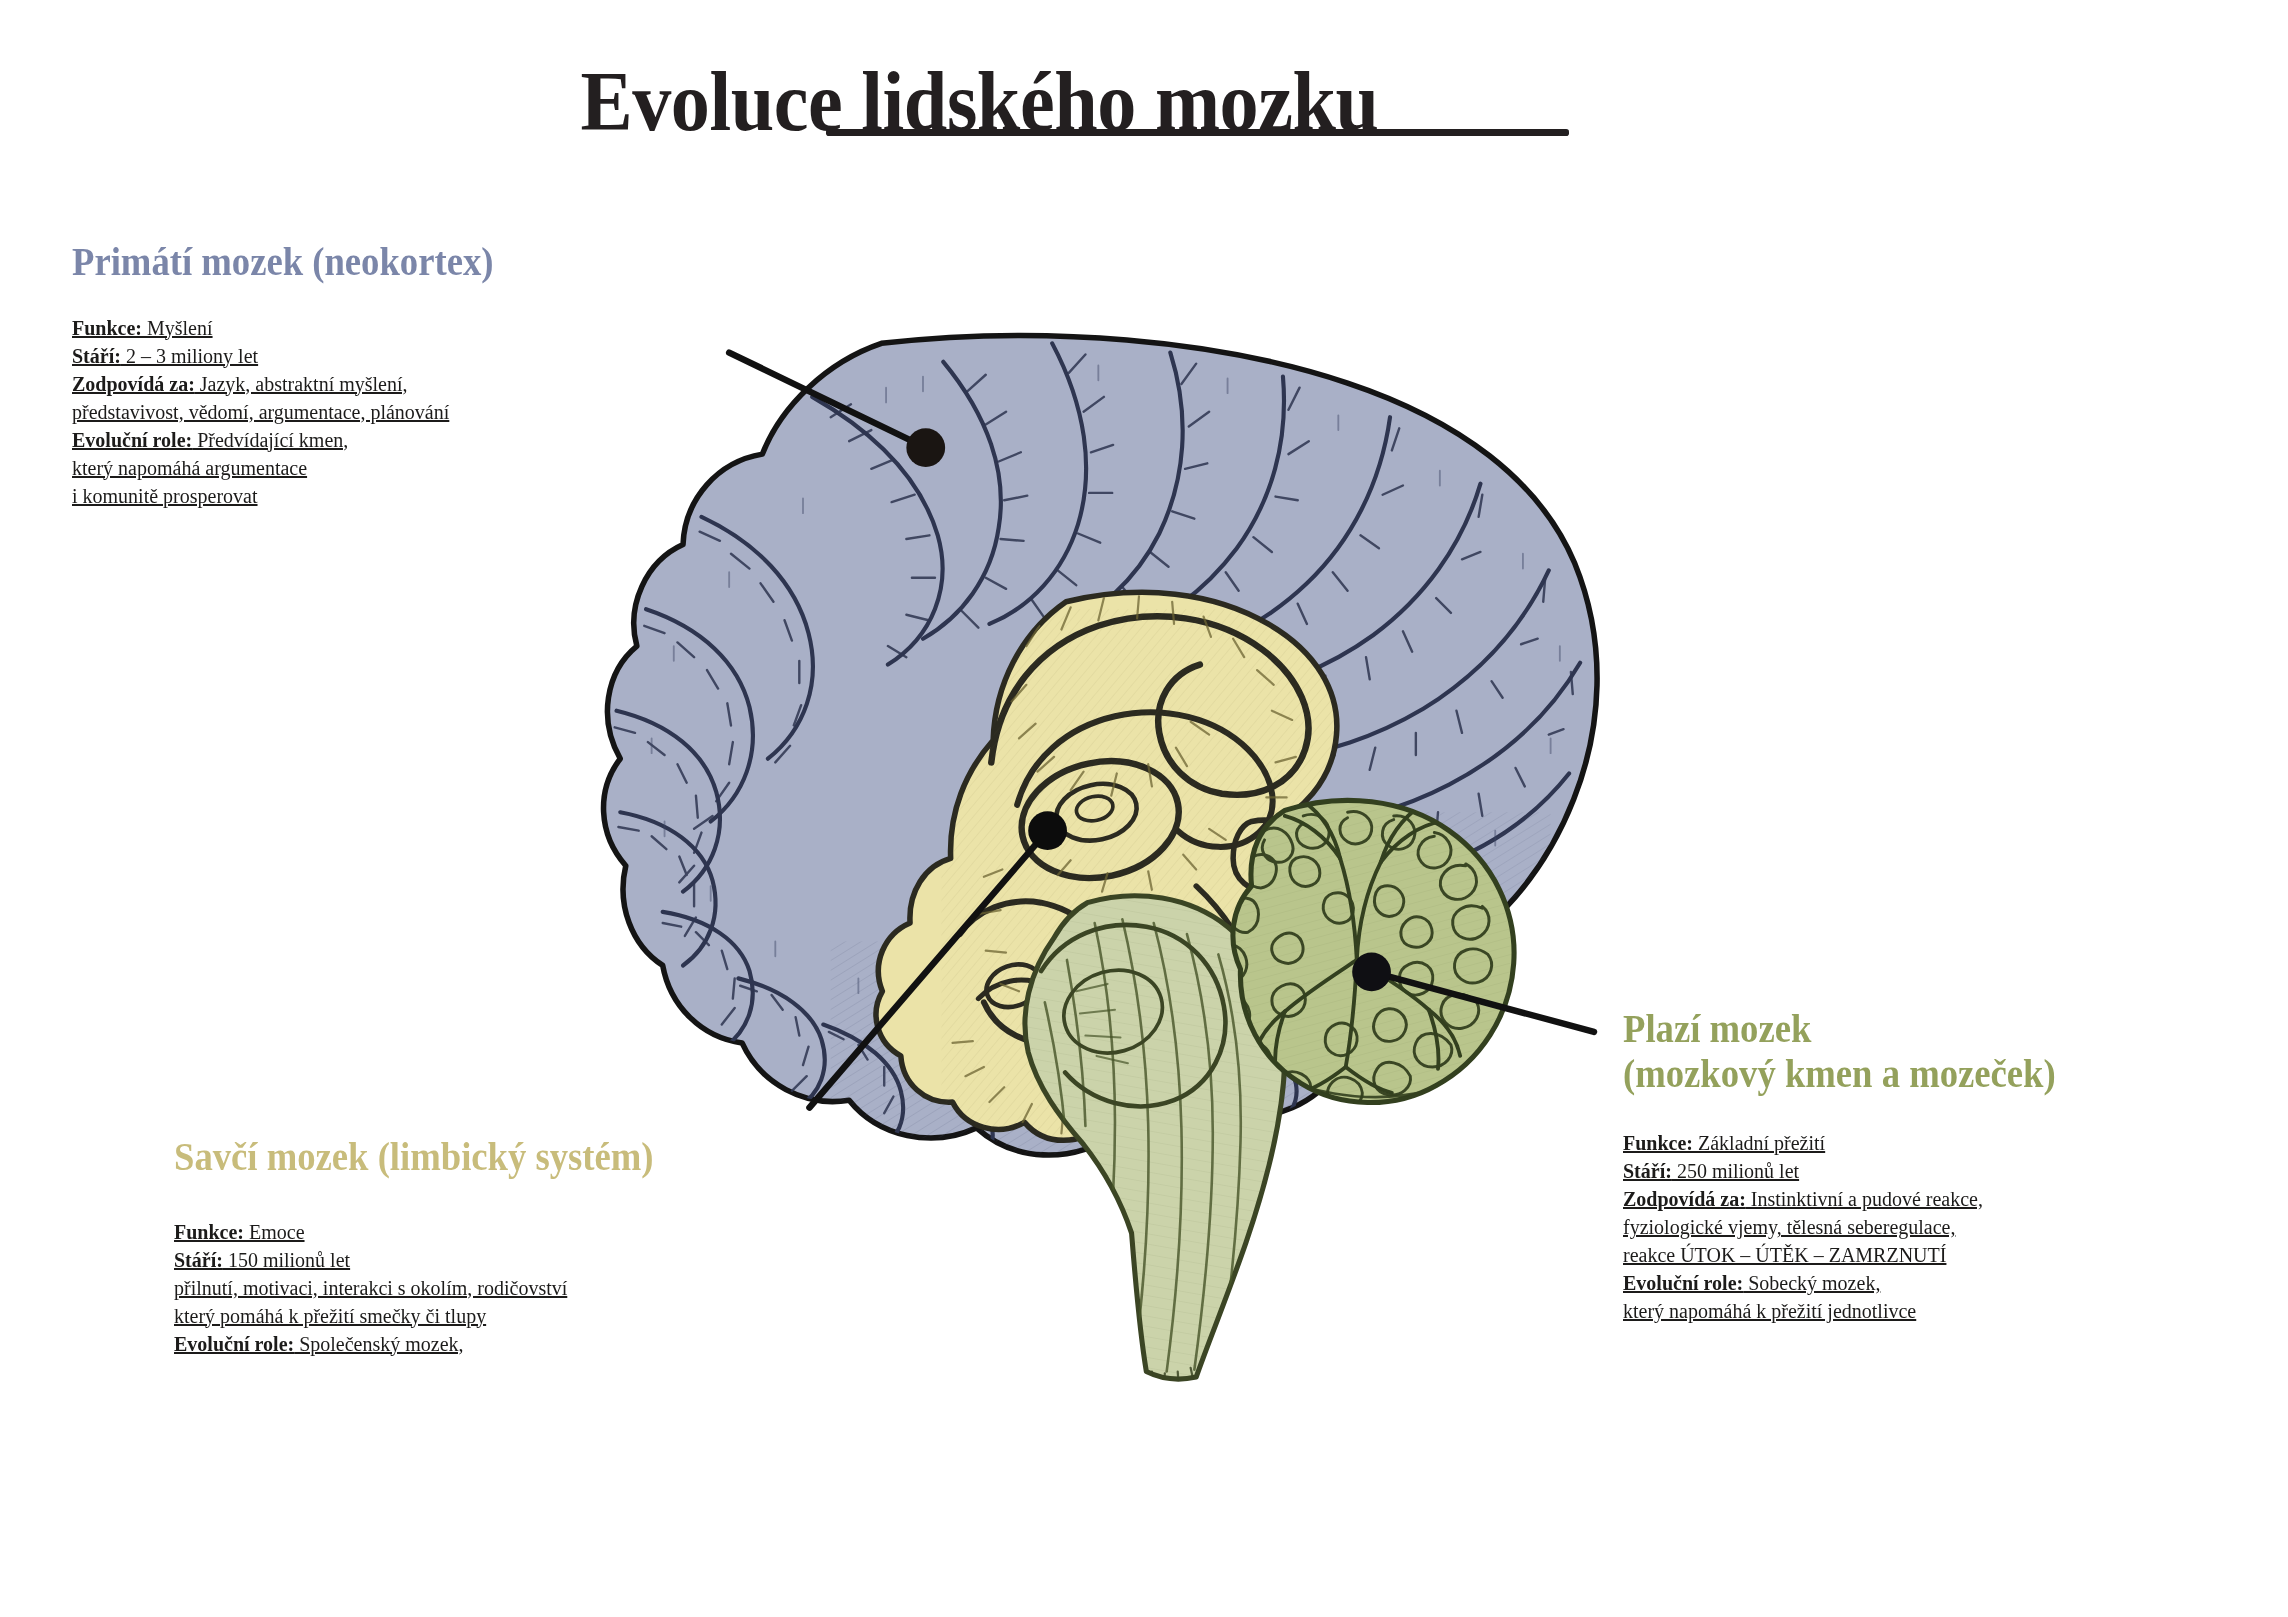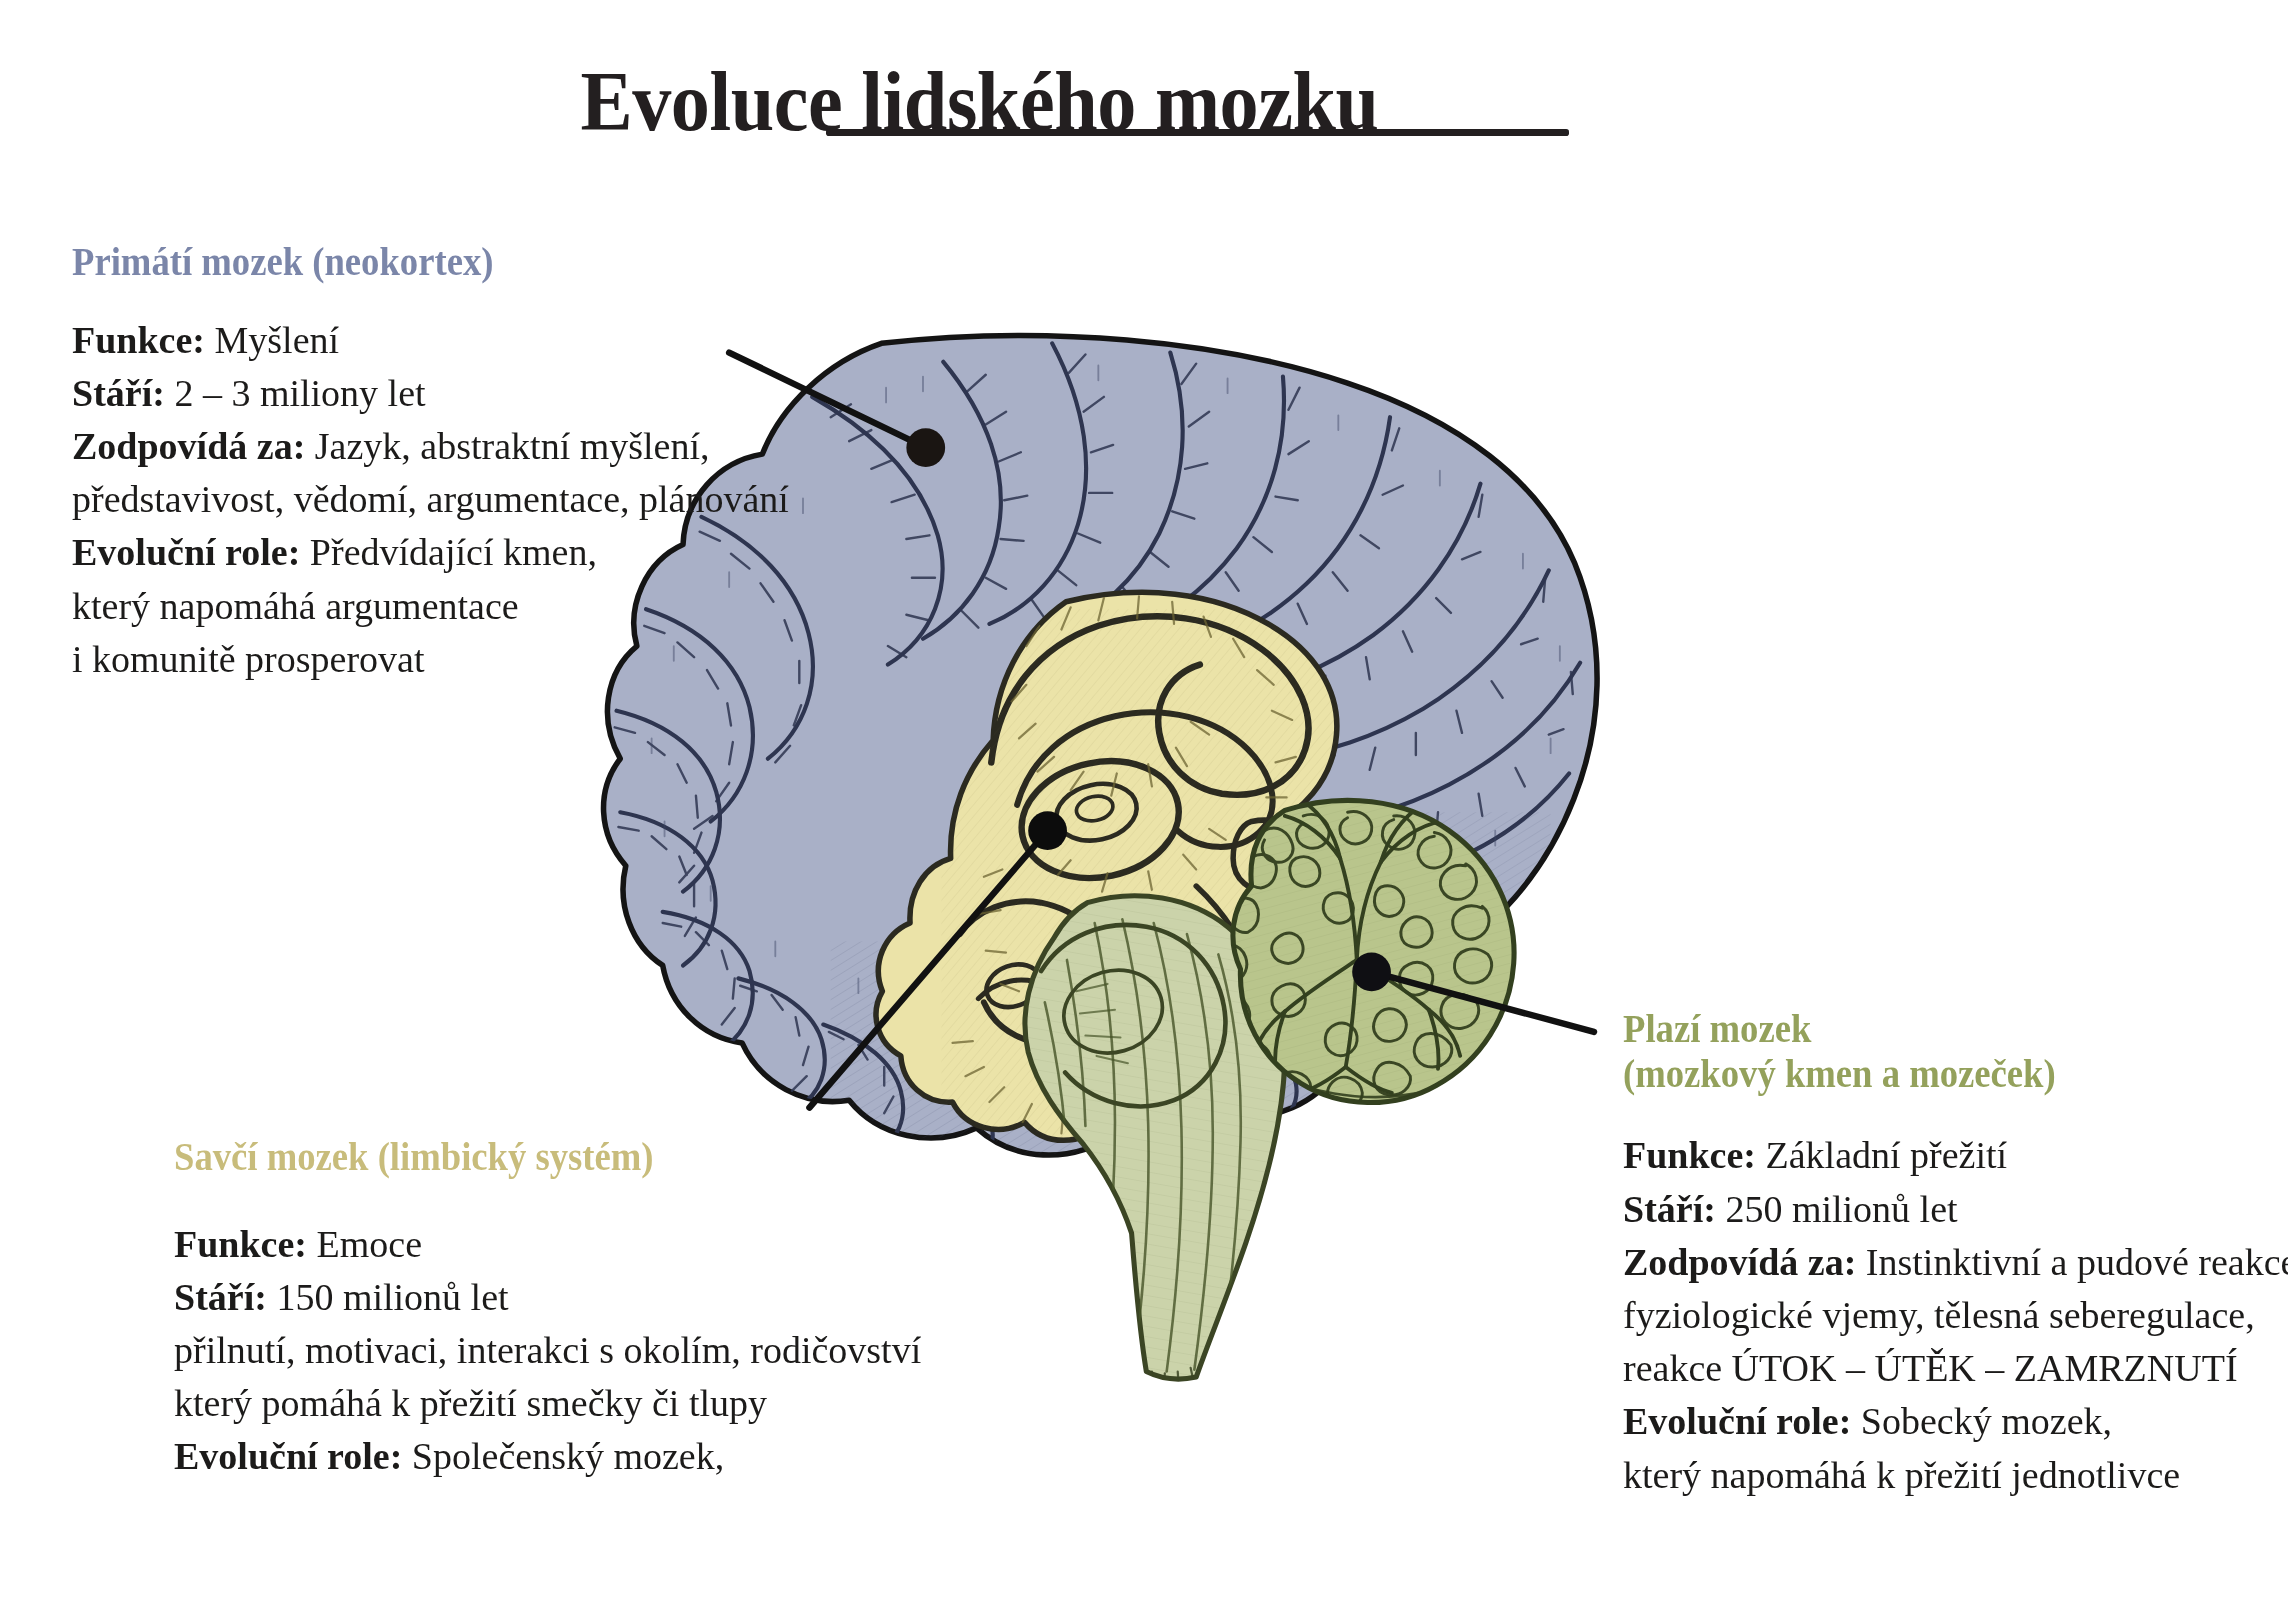--- a/index.html
+++ b/index.html
@@ -61,23 +61,24 @@
     margin: 0 0 31px 0;
     white-space: nowrap;
   }
   .block-heading.two-line { white-space: normal; }
   .heading-neocortex { color: #7b86a9; }
   .heading-limbic    { color: #c8bc7b; }
   .heading-reptilian { color: #94a15c; }
 
   .block-body {
     font-family: "Liberation Serif", "DejaVu Serif", serif;
-    font-size: 38px;
+    font-size: 20px;
     line-height: 1.40;
     color: #1c1b1a;
+    text-decoration: underline;
   }
   .block-body .line { white-space: nowrap; }
   .block-body b { font-weight: 700; }
 
   
   #block-neocortex { left: 72px;   top: 238px;  width: 757px; }
   #block-limbic    { left: 174px;  top: 1133px; width: 831px; }
   #block-reptilian { left: 1623px; top: 1006px; width: 646px; }
 
   #block-neocortex .block-heading { margin-bottom: 28px; }

